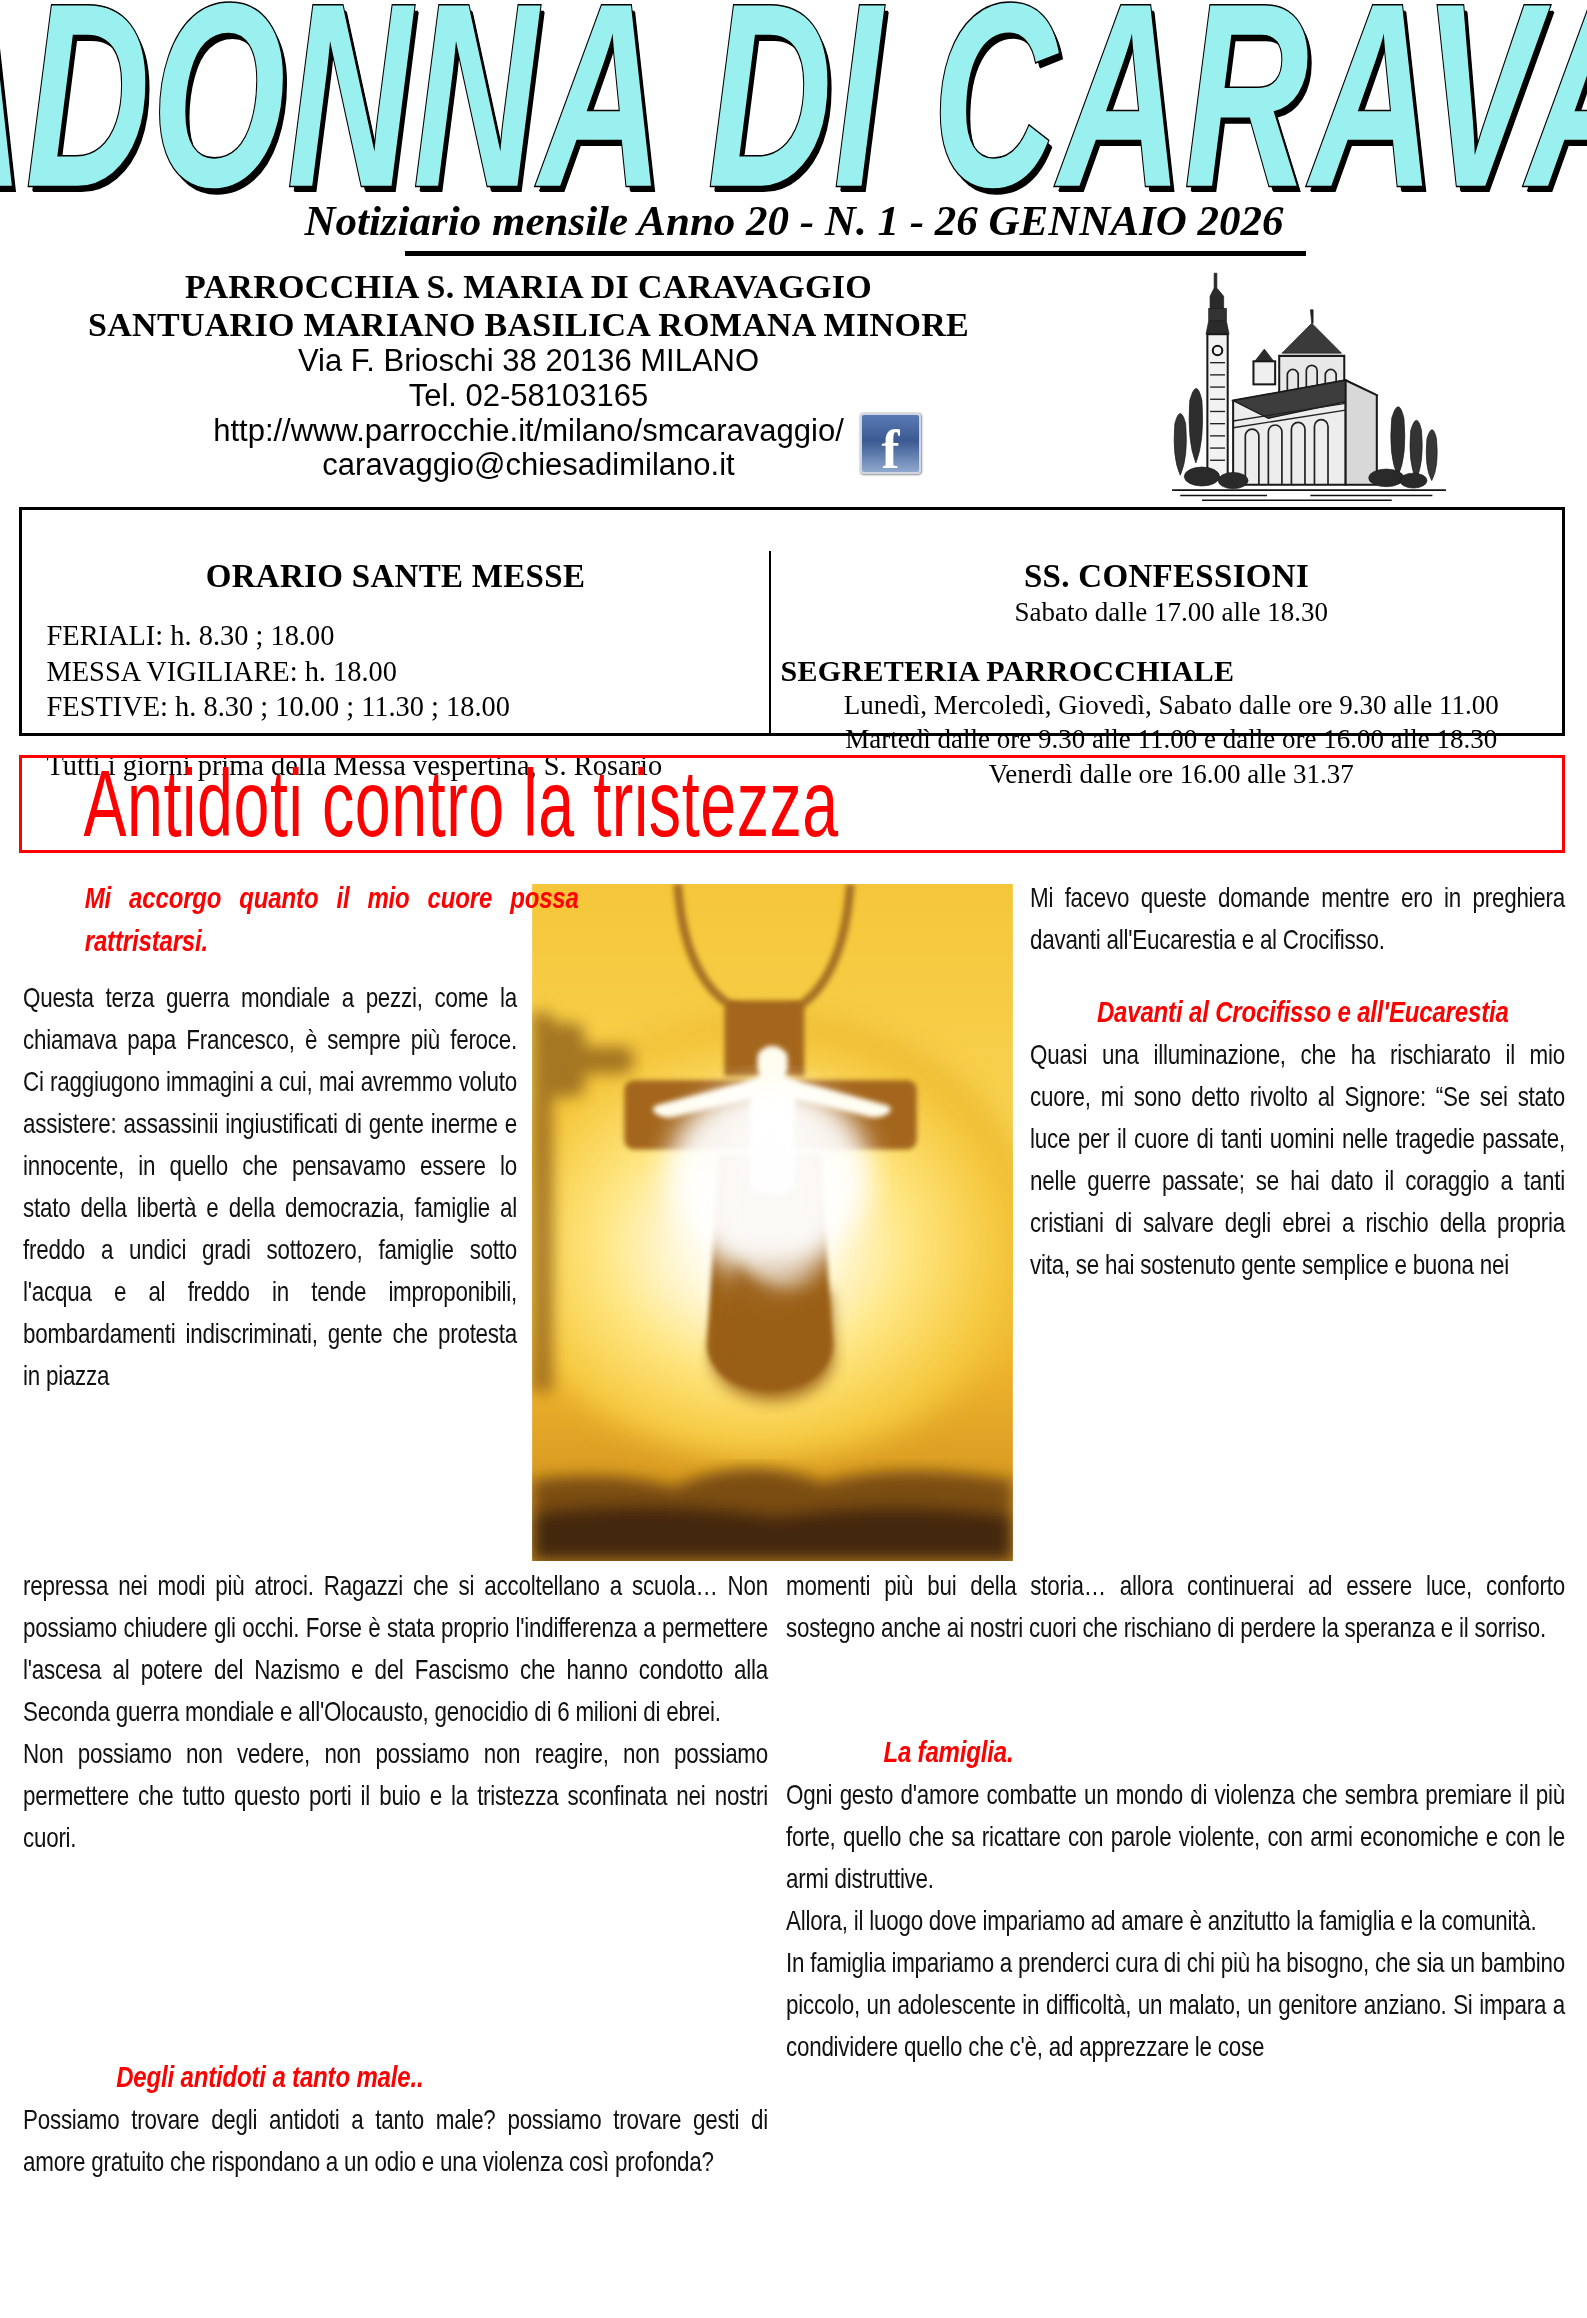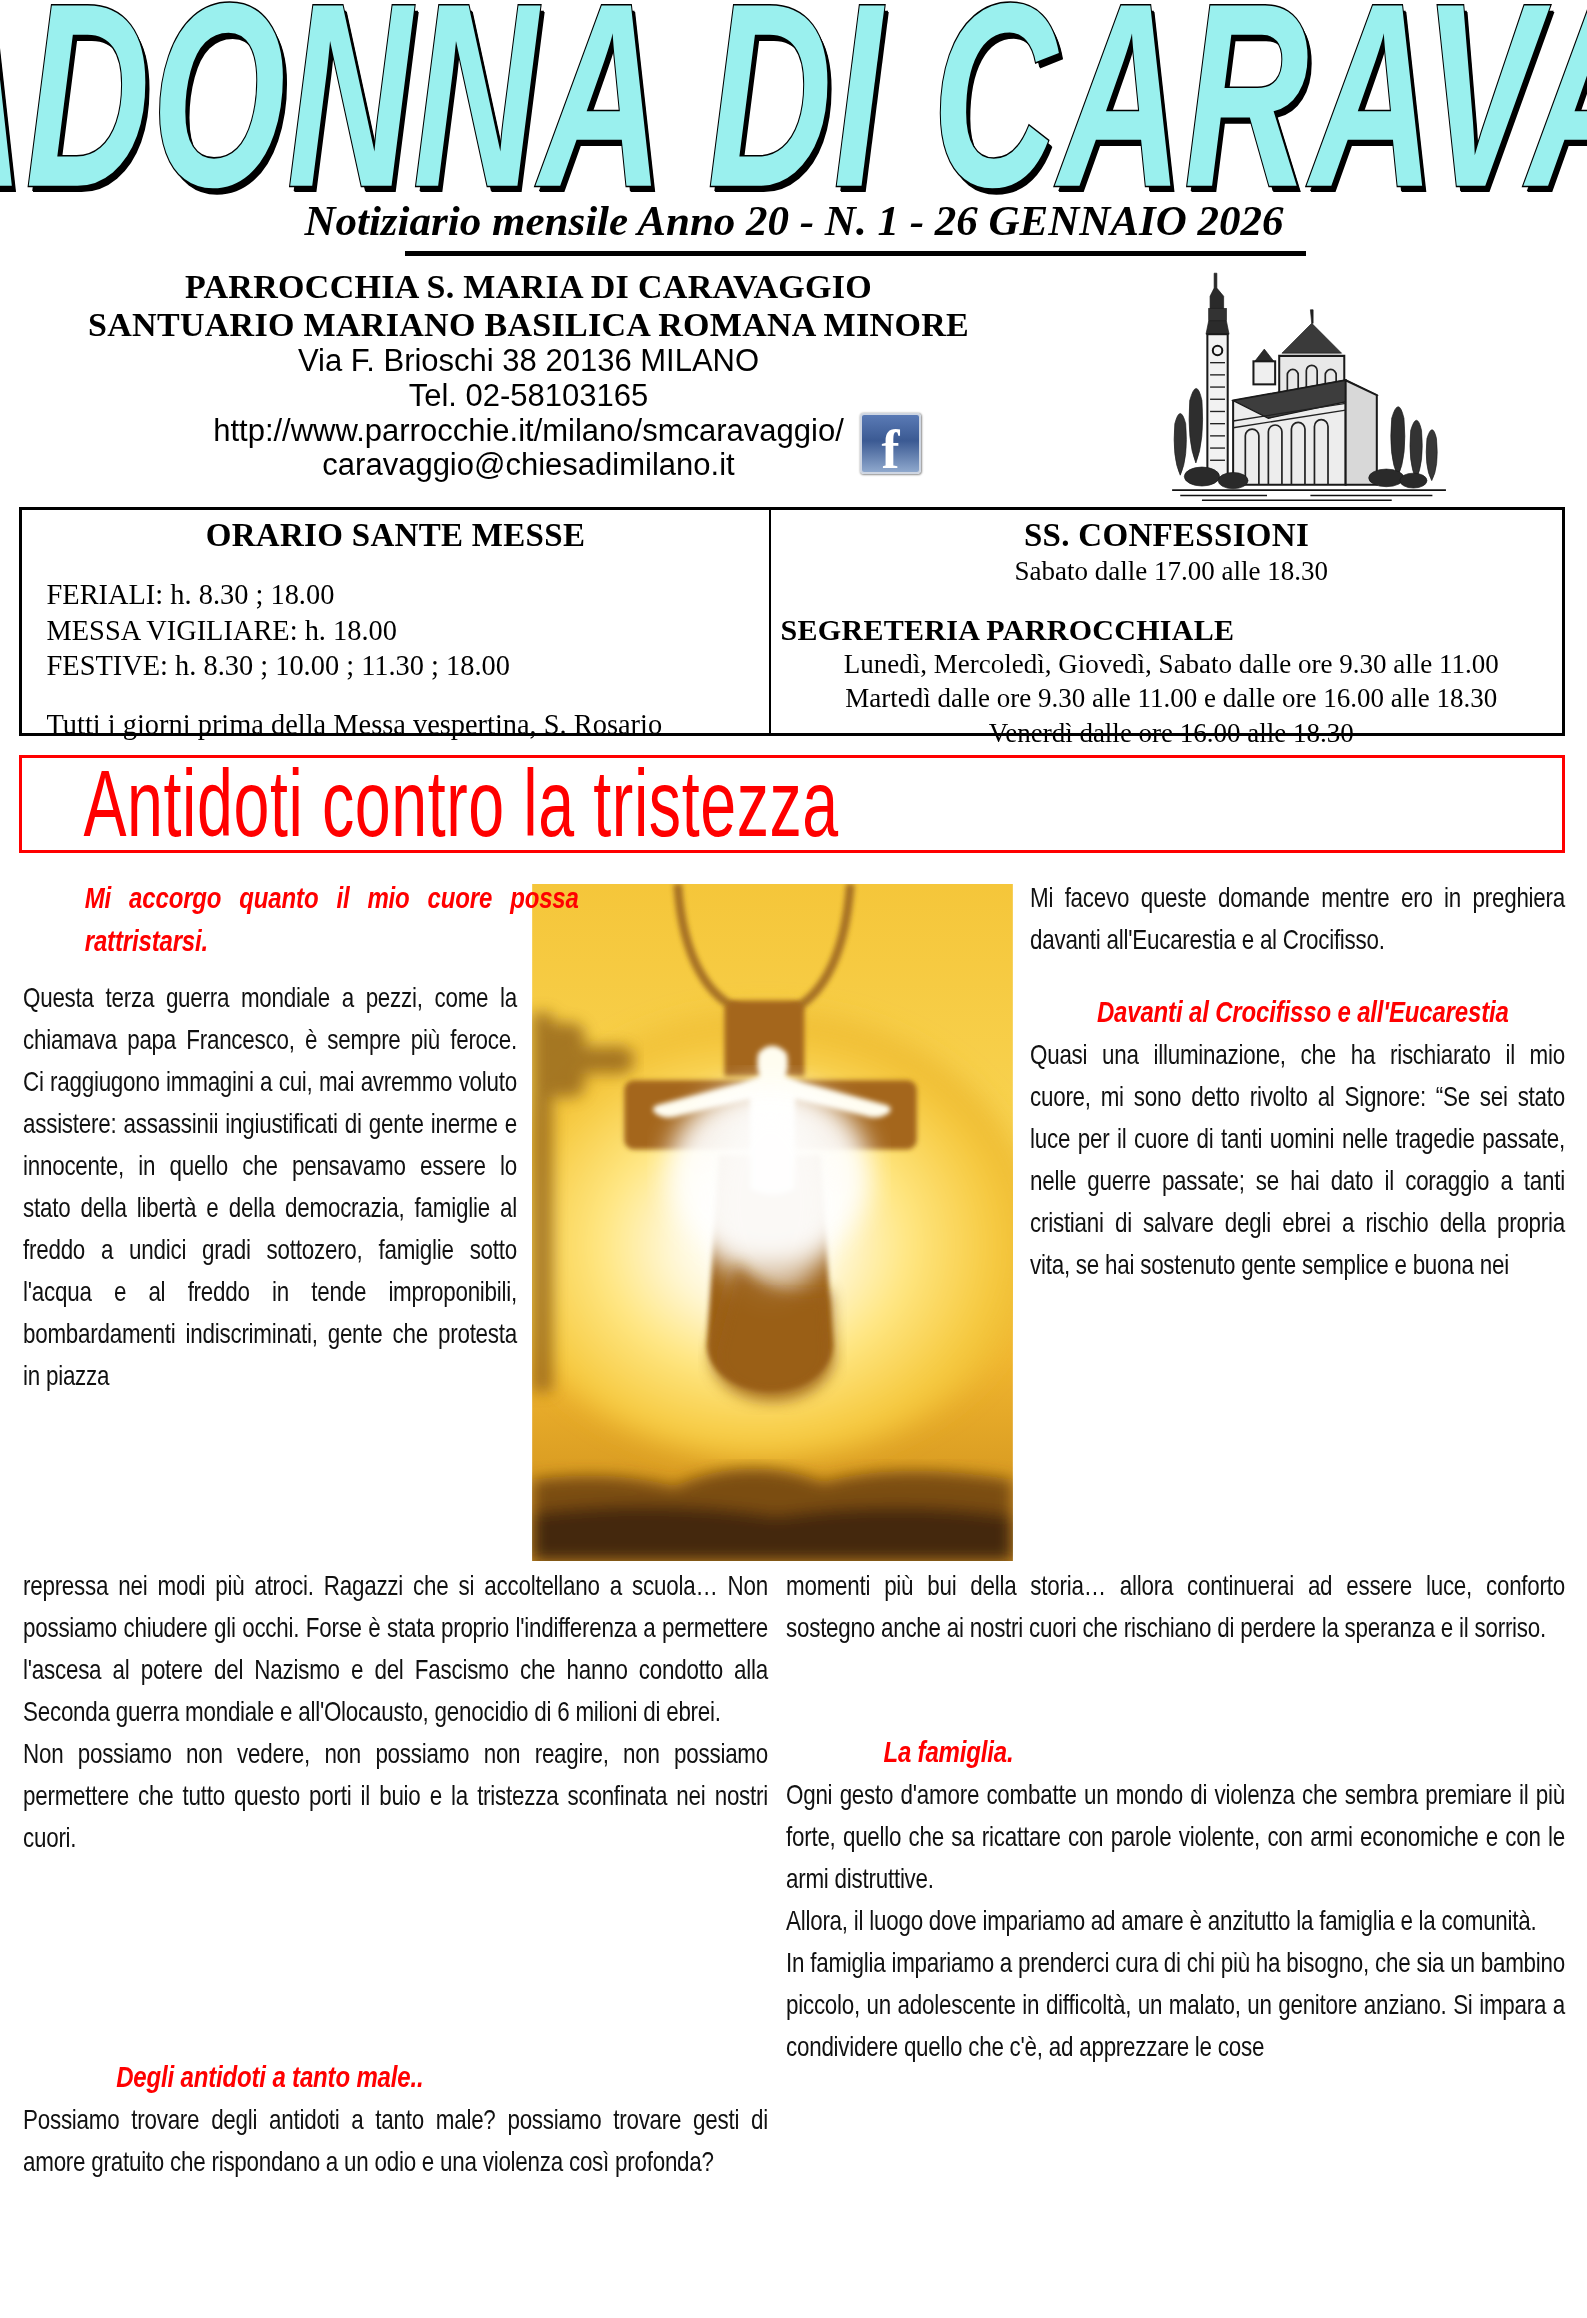--- a/index.html
+++ b/index.html
@@ -130,20 +130,21 @@
     top: 507px;
     width: 1546px;
     height: 229px;
     border: 3.4px solid #000;
     box-sizing: border-box;
     display: flex;
   }
   .sched-cell {
     box-sizing: border-box;
     padding: 6.8px 9.5px 0 9.5px;
+    margin-top: 41px;
   }
   .sched-left {
     width: 749px;
     border-right: 2px solid #000;
   }
   .sched-right { flex: 1; }
   .sched-head {
     text-align: center;
     font-family: "Liberation Serif", serif;
     font-weight: bold;
@@ -377,21 +378,21 @@
     <div class="sched-line">FESTIVE: h. 8.30 ; 10.00 ; 11.30 ;  18.00</div>
     <div class="sched-gap"></div>
     <div class="sched-line">Tutti i giorni prima della Messa vespertina, S. Rosario</div>
   </div>
   <div class="sched-cell sched-right">
     <div class="sched-head">SS. CONFESSIONI</div>
     <div class="sched-line-r">Sabato dalle 17.00 alle 18.30</div>
     <div class="sched-head2">SEGRETERIA PARROCCHIALE</div>
     <div class="sched-line-r">Lunedì, Mercoledì, Giovedì, Sabato dalle ore 9.30 alle 11.00</div>
     <div class="sched-line-r">Martedì dalle ore 9.30 alle 11.00 e dalle ore 16.00 alle 18.30</div>
-    <div class="sched-line-r">Venerdì dalle ore 16.00 alle 18.30</div>
+    <div class="sched-line-r">Venerdì dalle ore 16.00 alle 31.37</div>
   </div>
 </div>
 
 <div class="headline-box">
   <div class="headline-text">Antidoti contro la tristezza</div>
 </div>
 
 <div class="photo">
 <svg width="481" height="677" viewBox="0 0 710 1000" xmlns="http://www.w3.org/2000/svg">
   <defs>

